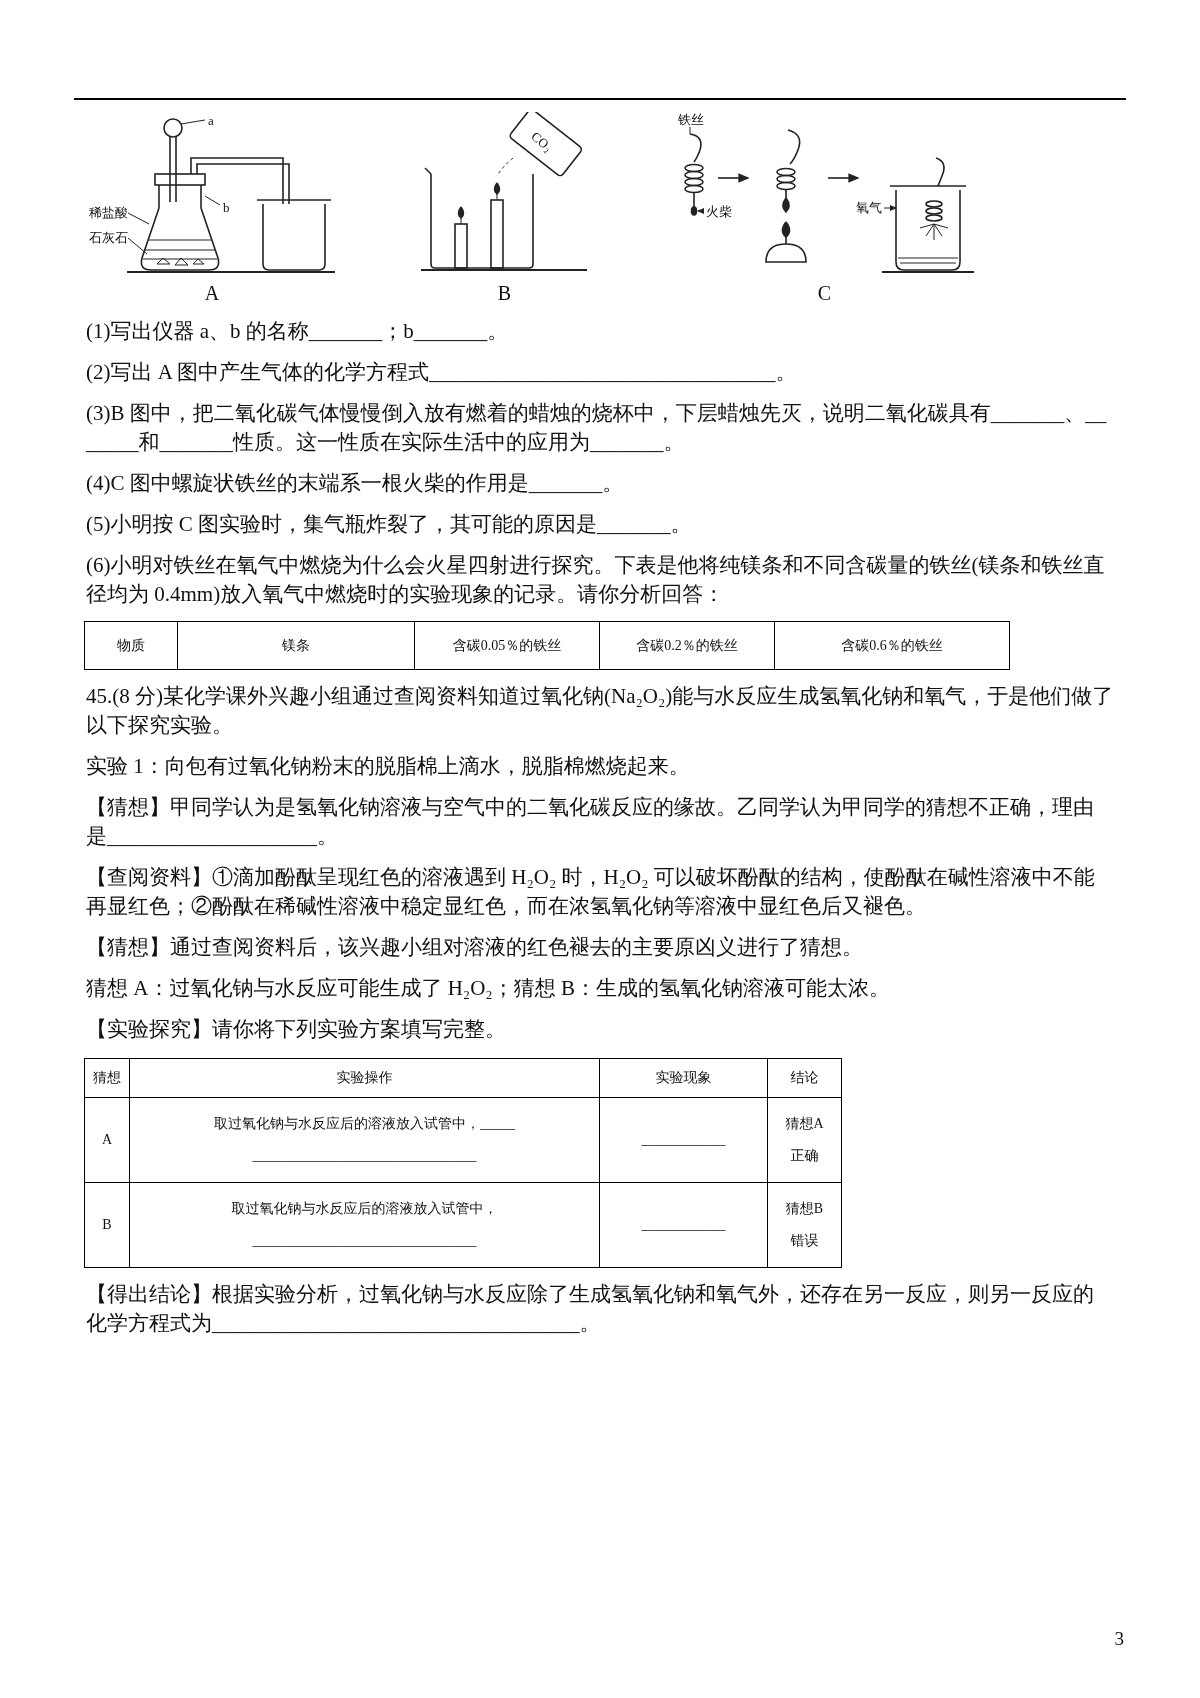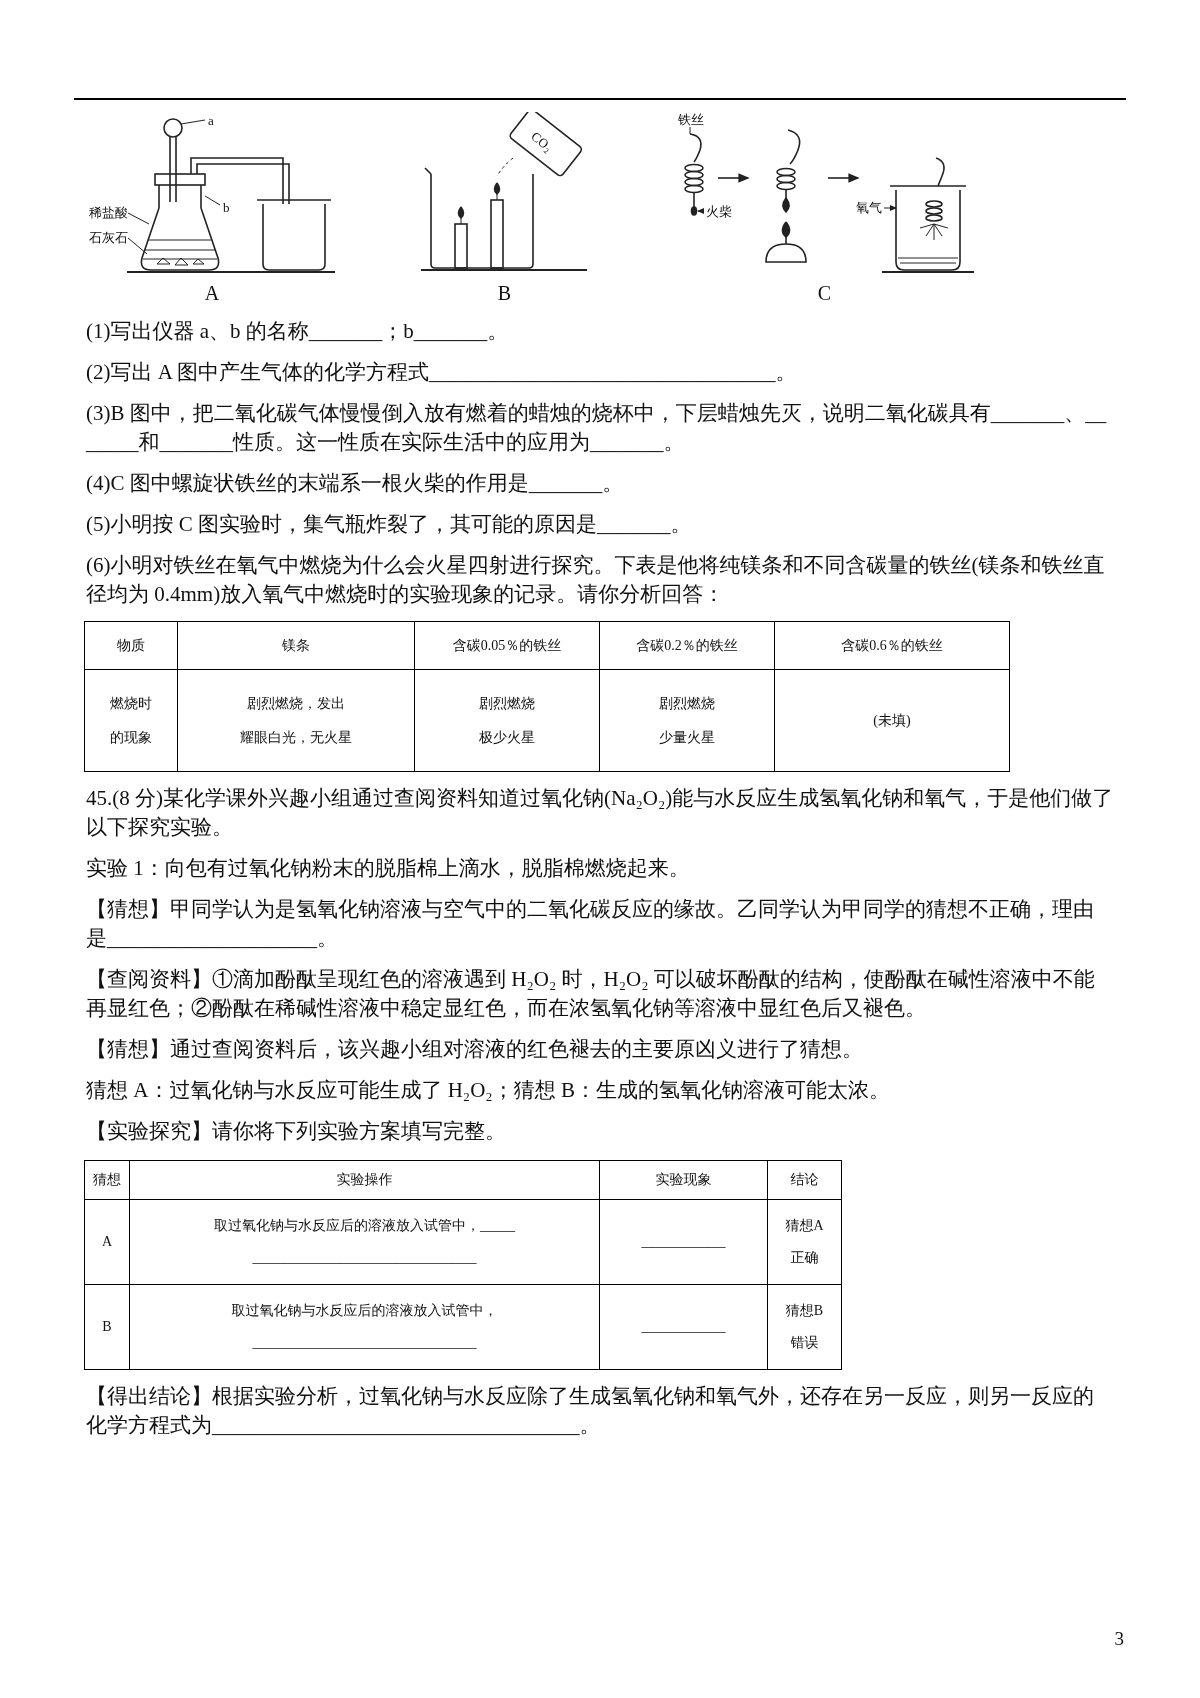--- a/index.html
+++ b/index.html
@@ -170,39 +170,20 @@
           <col style="width:235px">
       </colgroup>
       <tbody>
           <tr>
         <th>物质</th>
         <th>镁条</th>
         <th>含碳0.05％的铁丝</th>
         <th>含碳0.2％的铁丝</th>
         <th>含碳0.6％的铁丝</th>
       </tr>
-      <tr>
-        <td>
-          <div>燃烧时</div>
-          <div>的现象</div>
-        </td>
-        <td>
-          <div>剧烈燃烧，发出</div>
-          <div>耀眼白光，无火星</div>
-        </td>
-        <td>
-          <div>剧烈燃烧</div>
-          <div>极少火星</div>
-        </td>
-        <td>
-          <div>剧烈燃烧</div>
-          <div>少量火星</div>
-        </td>
-        <td>(未填)</td>
-      </tr>
     </tbody>
       </table>
 
     <p class="line">45.(8 分)某化学课外兴趣小组通过查阅资料知道过氧化钠(Na₂O₂)能与水反应生成氢氧化钠和氧气，于是他们做了以下探究实验。</p>
     <p class="line">实验 1：向包有过氧化钠粉末的脱脂棉上滴水，脱脂棉燃烧起来。</p>
     <p class="line">【猜想】甲同学认为是氢氧化钠溶液与空气中的二氧化碳反应的缘故。乙同学认为甲同学的猜想不正确，理由是____________________。</p>
     <p class="line">【查阅资料】①滴加酚酞呈现红色的溶液遇到 H₂O₂ 时，H₂O₂ 可以破坏酚酞的结构，使酚酞在碱性溶液中不能再显红色；②酚酞在稀碱性溶液中稳定显红色，而在浓氢氧化钠等溶液中显红色后又褪色。</p>
     <p class="line">【猜想】通过查阅资料后，该兴趣小组对溶液的红色褪去的主要原凶义进行了猜想。</p>
     <p class="line">猜想 A：过氧化钠与水反应可能生成了 H₂O₂；猜想 B：生成的氢氧化钠溶液可能太浓。</p>
     <p class="line">【实验探究】请你将下列实验方案填写完整。</p>

